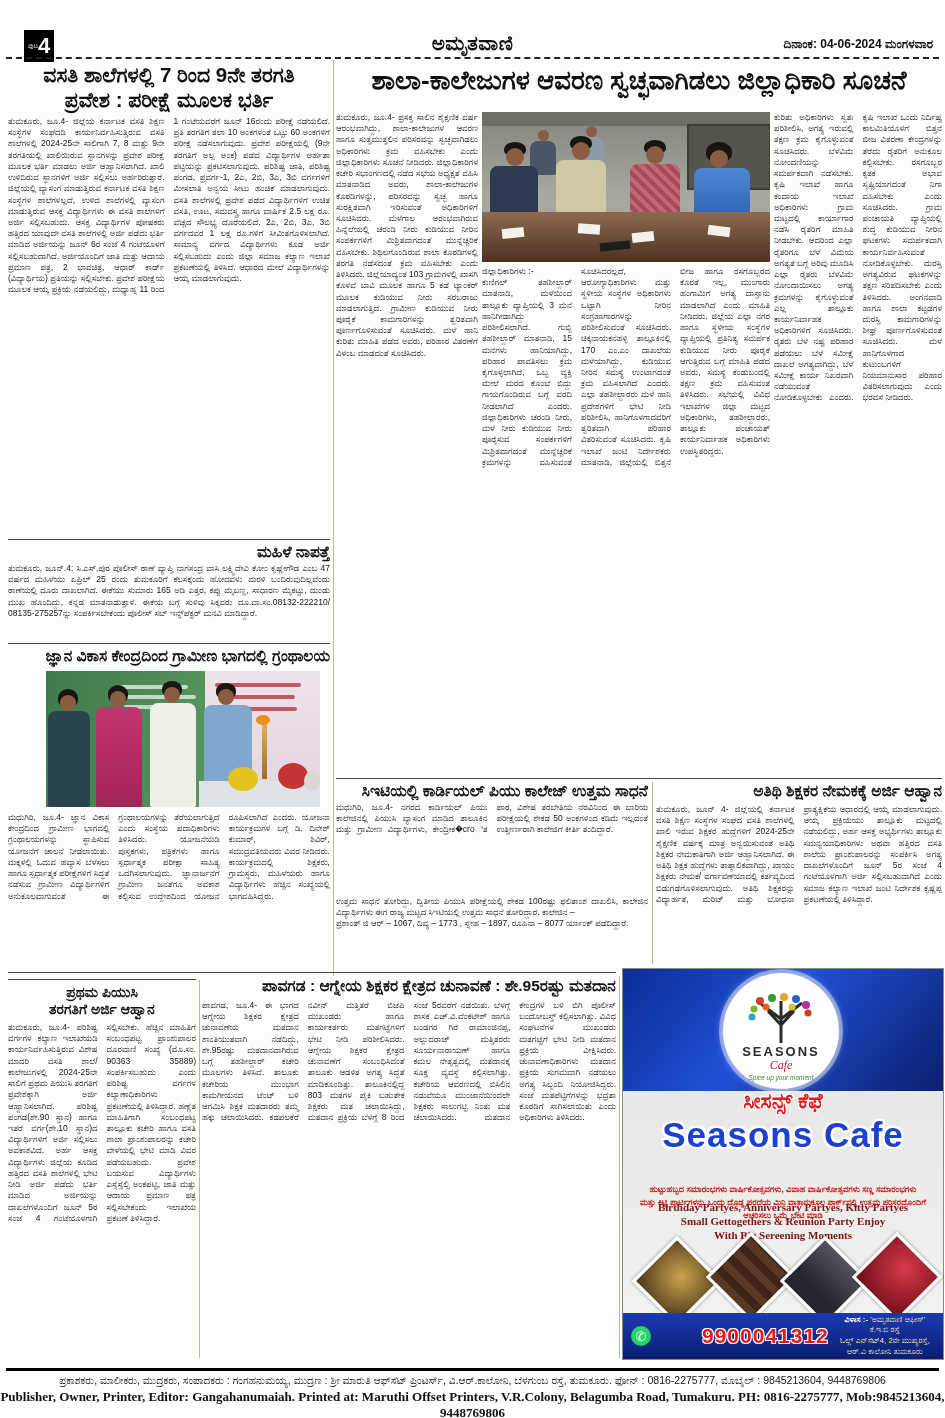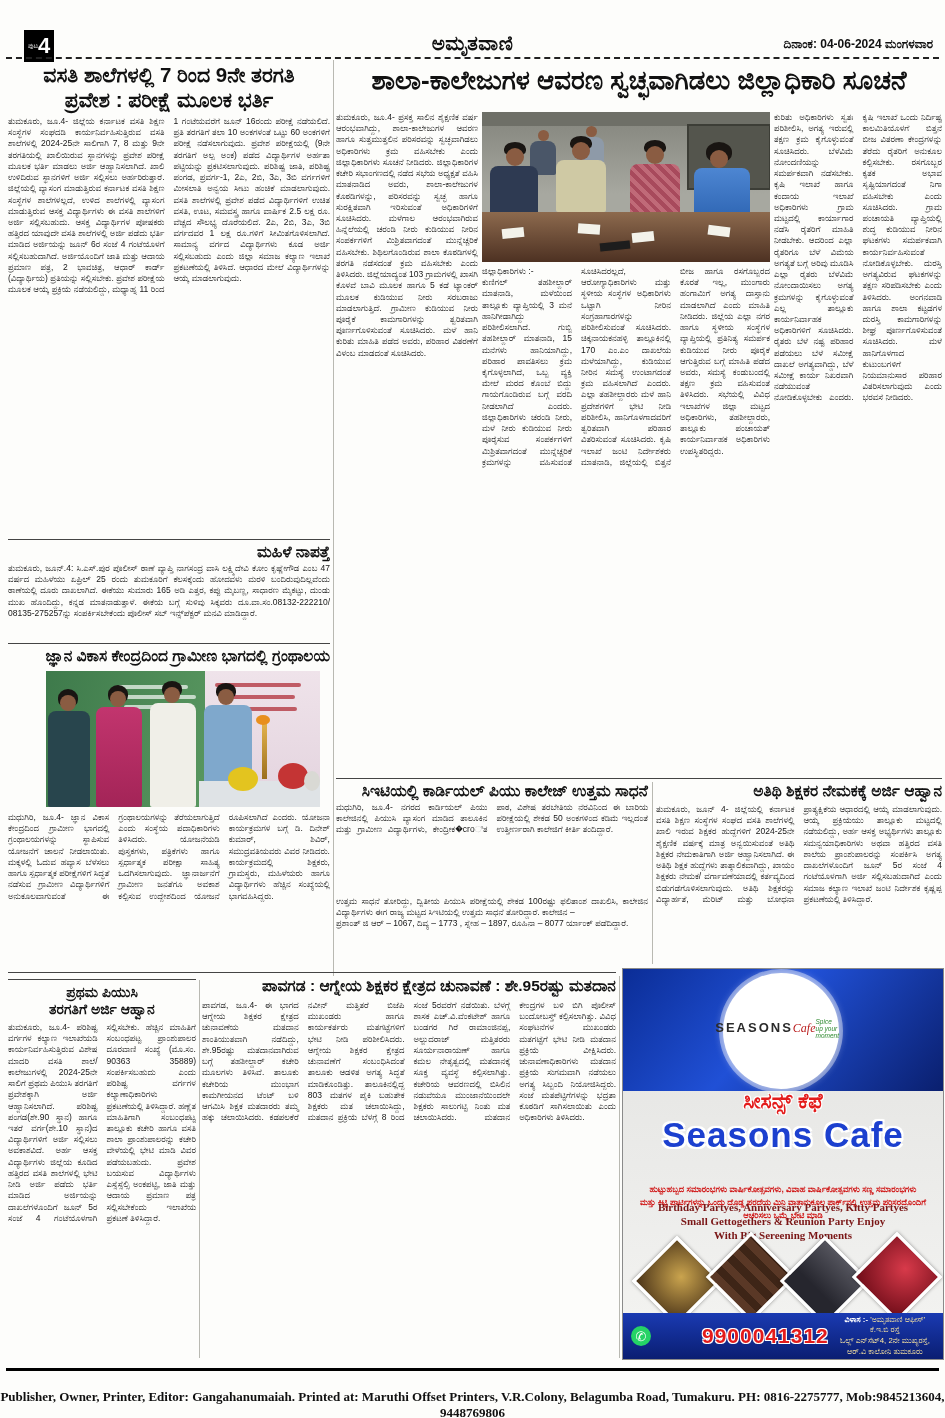--- a/index.html
+++ b/index.html
@@ -40,21 +40,21 @@
   .grp-bg-r{position:absolute;right:0;top:0;width:42%;height:100%;background:linear-gradient(#efe3ea,#e3d3de);}
   .grp-strip{position:absolute;height:4px;background:#ffffffaa;border-radius:2px;}
   .grp-strip.red{background:#b43a44cc;}
   .grp-table{position:absolute;right:0;bottom:0;width:44%;height:26px;background:#dfе3e6;background:#dfe3e6;}
   .flower{position:absolute;border-radius:50%;}
   .lamp{position:absolute;width:5px;background:linear-gradient(#e3b34c,#9c6f1e);}
   
   #ad{border:1px solid #8a8a8a;background:linear-gradient(#e2e2e0,#f4f4f2);}
   .ad-top{position:absolute;left:0;top:0;right:0;height:122px;background:linear-gradient(130deg,#0b2d96 0%,#2050d6 45%,#0a1f6e 100%);}
   .ad-circle{position:absolute;left:100px;top:4px;width:116px;height:116px;background:#fff;border-radius:50%;
-             box-shadow:0 0 0 4px #ffffff66, 0 0 10px #ffffff99;display:flex;flex-direction:row;align-items:center;justify-content:flex-end;padding-bottom:8px;box-sizing:border-box;}
+             box-shadow:0 0 0 4px #ffffff66, 0 0 10px #ffffff99;display:flex;flex-direction:column;align-items:center;justify-content:flex-end;padding-bottom:8px;box-sizing:border-box;}
   .ad-brand{font-size:13px;font-weight:800;letter-spacing:2px;color:#2b2b2b;line-height:1;}
   .ad-brand-sub{font-size:12px;font-style:italic;color:#b91c1c;line-height:1;margin-top:1px;font-family:"Liberation Serif",serif;}
   .ad-tag{font-size:6.5px;font-style:italic;color:#2f8a30;margin-top:3px;}
   .ad-title-kn{left:0;right:0;top:120px;text-align:center;font-size:21px;font-weight:800;color:#e31b1b;
                text-shadow:1px 1px 0 #fff,-1px -1px 0 #fff,1px -1px 0 #fff,-1px 1px 0 #fff;}
   .ad-title-en{left:0;right:0;top:146px;text-align:center;font-size:35px;font-weight:800;color:#1c40cf;letter-spacing:1px;
                text-shadow:2px 2px 0 #fff,-2px -2px 0 #fff,2px -2px 0 #fff,-2px 2px 0 #fff,0 0 4px #fff;}
   .ad-kn{left:4px;right:4px;text-align:center;font-size:8.3px;font-weight:700;color:#d01818;line-height:1.5;margin-top:24px;}
   .ad-en{left:4px;right:4px;text-align:center;font-size:11px;font-weight:800;color:#7a1616;line-height:1.3;font-family:"Liberation Serif",serif;}
   .diamond{position:absolute;width:58px;height:58px;transform:rotate(45deg);border:3px solid #fff;box-shadow:0 0 4px #0006;overflow:hidden;}
@@ -225,15 +225,16 @@
       <span class="ad-phone">9900041312</span>
       <span class="ad-addr">
         <b>ವಿಳಾಸ :-</b>
         <span>'ಅಮೃತವಾಣಿ ಆಫೀಸ್' ಕೆ.ಇ.ಬಿ ರಸ್ತೆ</span><br>
         <span>ಓಲ್ಡ್ ಎನ್‌ಸೆಟ್4, 2ನೇ ಮುಖ್ಯರಸ್ತೆ, ಆರ್.ವಿ ಕಾಲೋನಿ ತುಮಕೂರು</span>
       </span>
     </div>
   </div>
 
   <div class="abs" style="left:6px;right:6px;top:1368px;border-top:3px solid #000;"></div>
+  <div class="abs foot-kn">ಪ್ರಕಾಶಕರು, ಮಾಲೀಕರು, ಮುದ್ರಕರು, ಸಂಪಾದಕರು : ಗಂಗಹನುಮಯ್ಯ, ಮುದ್ರಣ : ಶ್ರೀ ಮಾರುತಿ ಆಫ್‌ಸೆಟ್ ಪ್ರಿಂಟರ್ಸ್, ವಿ.ಆರ್.ಕಾಲೋನಿ, ಬೆಳಗುಂಬ ರಸ್ತೆ, ತುಮಕೂರು. ಫೋನ್ : 0816-2275777,  ಮೊಬೈಲ್ : 9845213604, 9448769806</div>
   <div class="abs foot-en">Publisher, Owner, Printer, Editor: Gangahanumaiah. Printed at: Maruthi Offset Printers, V.R.Colony, Belagumba Road, Tumakuru. PH: 0816-2275777,  Mob:9845213604, 9448769806</div>
 
 </div>
 
 </body></html>

